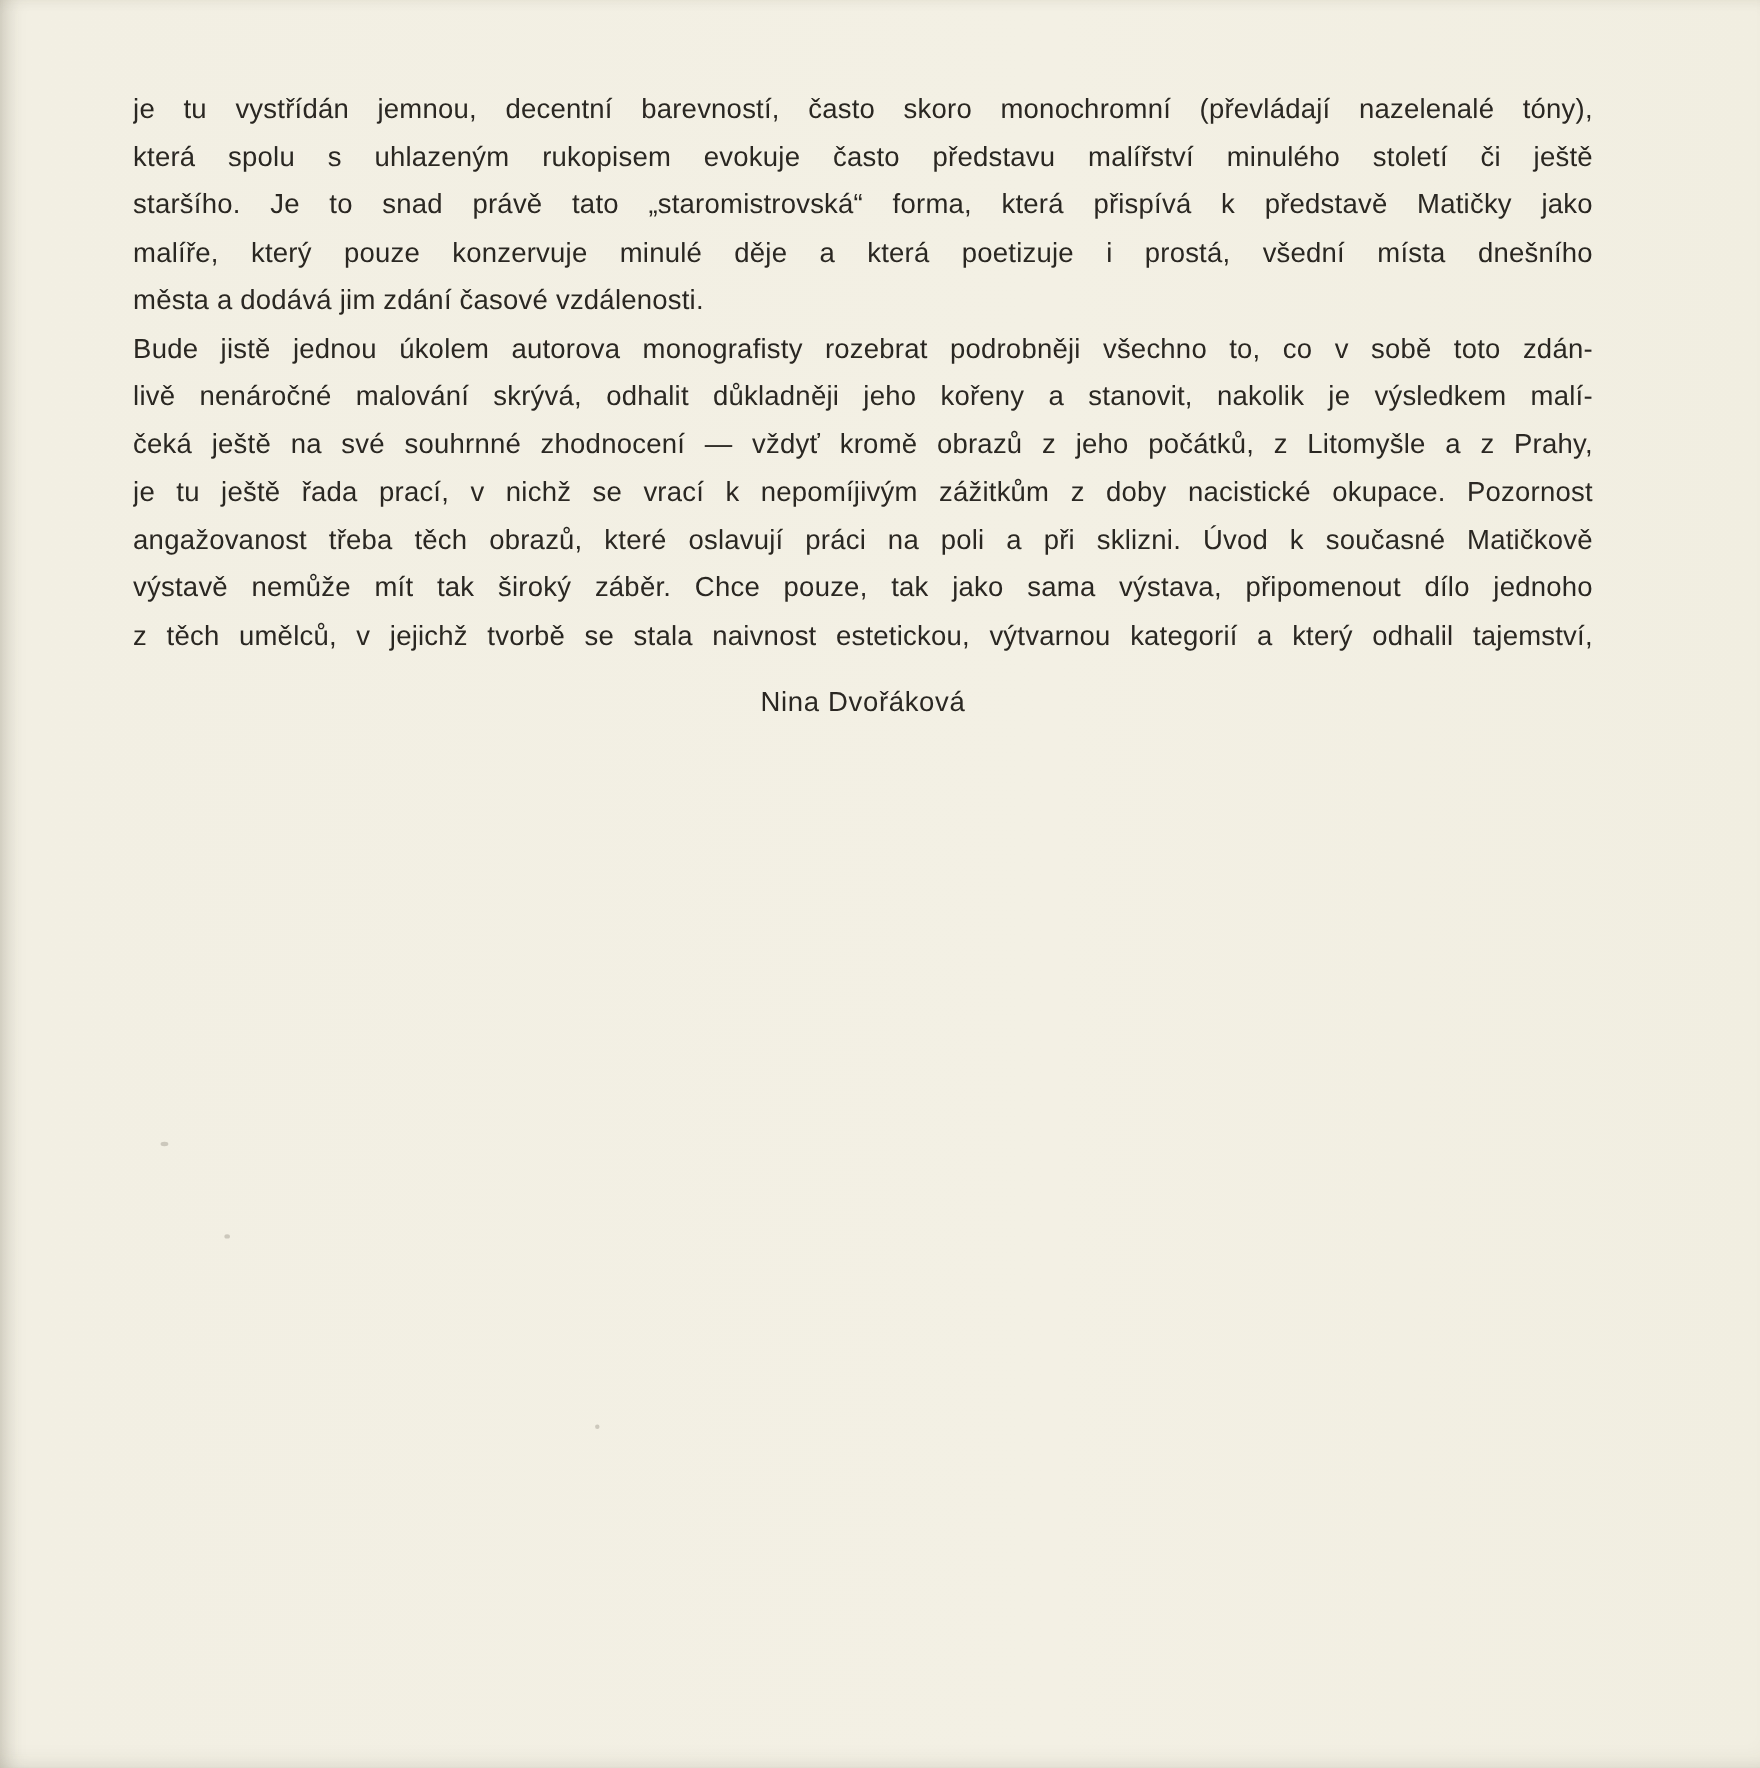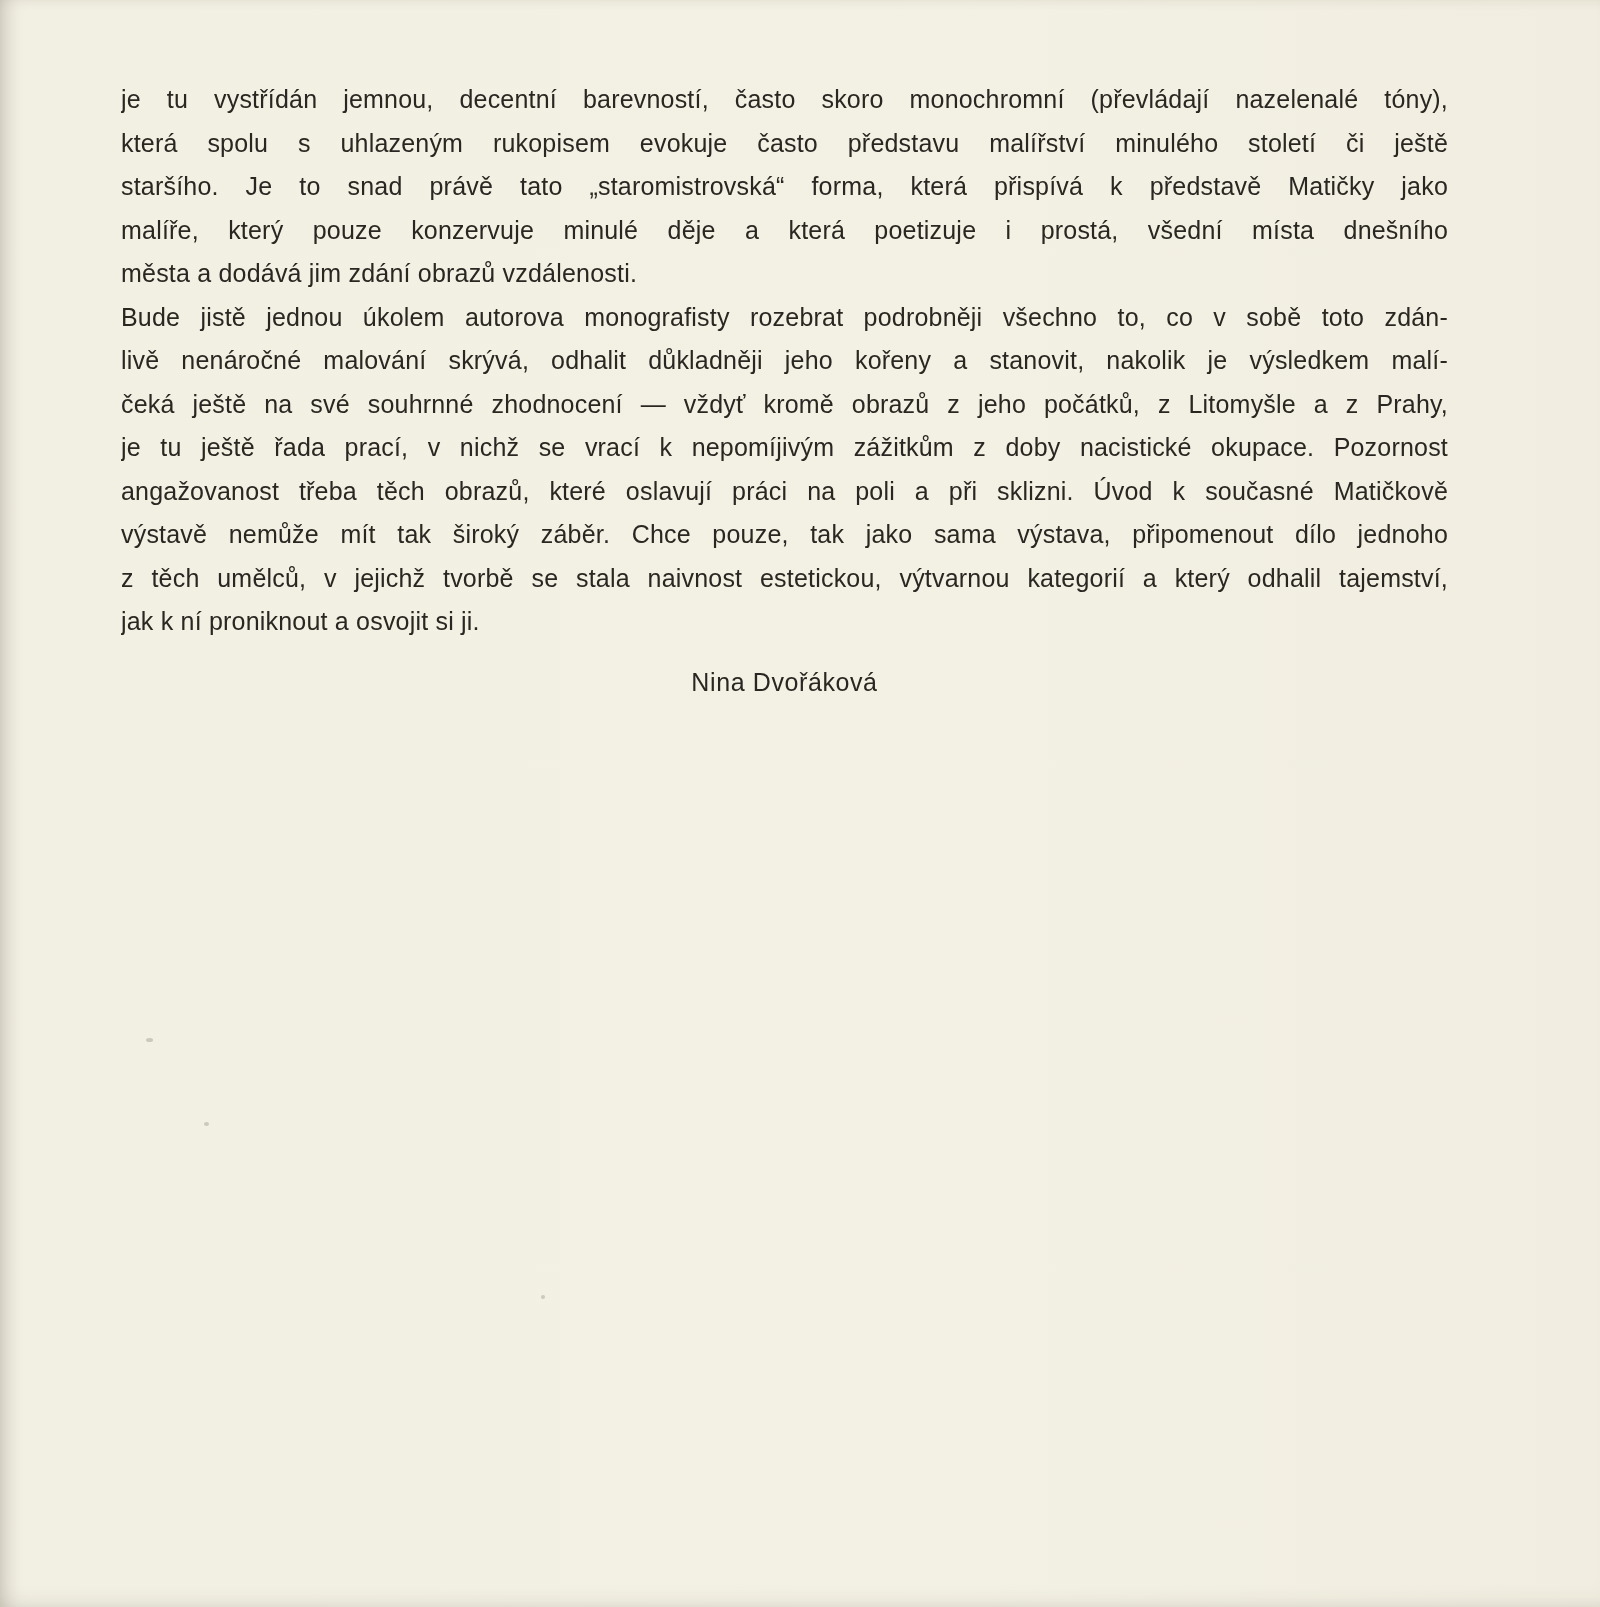--- a/index.html
+++ b/index.html
@@ -64,30 +64,29 @@
 </head>
 <body>
 
 <div class="page">
   <div class="text-block">
 
     <p class="line">je tu vystřídán jemnou, decentní barevností, často skoro monochromní (převládají nazelenalé tóny),</p>
     <p class="line">která spolu s uhlazeným rukopisem evokuje často představu malířství minulého století či ještě</p>
     <p class="line">staršího. Je to snad právě tato „staromistrovská“ forma, která přispívá k představě Matičky jako</p>
     <p class="line">malíře, který pouze konzervuje minulé děje a která poetizuje i prostá, všední místa dnešního</p>
-    <p class="line para-end">města a dodává jim zdání obrazů vzdálenosti.</p>
+    <p class="line para-end">města a dodává jim zdání časové vzdálenosti.</p>
 
     <p class="line">Bude jistě jednou úkolem autorova monografisty rozebrat podrobněji všechno to, co v sobě toto zdán-</p>
     <p class="line">livě nenáročné malování skrývá, odhalit důkladněji jeho kořeny a stanovit, nakolik je výsledkem malí-</p>
     <p class="line">čeká ještě na své souhrnné zhodnocení — vždyť kromě obrazů z jeho počátků, z Litomyšle a z Prahy,</p>
     <p class="line">je tu ještě řada prací, v nichž se vrací k nepomíjivým zážitkům z doby nacistické okupace. Pozornost</p>
     <p class="line">angažovanost třeba těch obrazů, které oslavují práci na poli a při sklizni. Úvod k současné Matičkově</p>
     <p class="line">výstavě nemůže mít tak široký záběr. Chce pouze, tak jako sama výstava, připomenout dílo jednoho</p>
     <p class="line">z těch umělců, v jejichž tvorbě se stala naivnost estetickou, výtvarnou kategorií a který odhalil tajemství,</p>
-    <p class="line para-end">jak k ní proniknout a osvojit si ji.</p>
 
     <div class="signature">Nina Dvořáková</div>
   </div>
 
   <div class="speck s1"></div>
   <div class="speck s2"></div>
   <div class="speck s3"></div>
 </div>
 
 </body></html>

